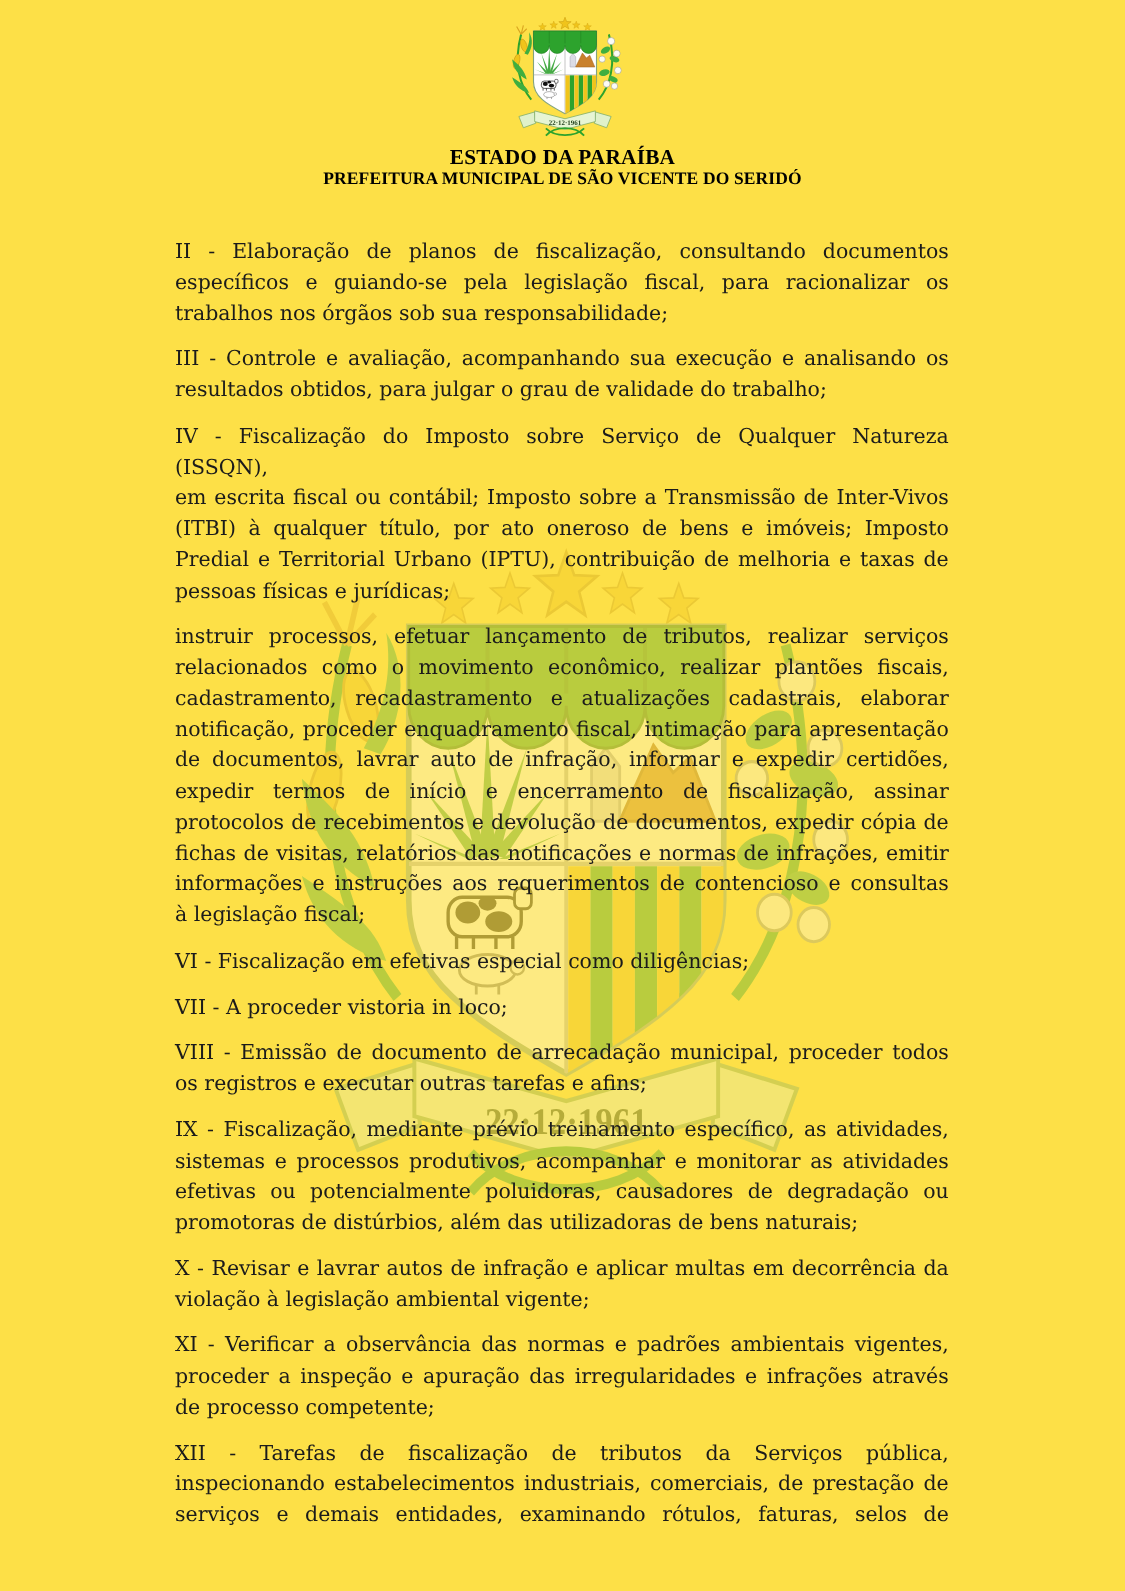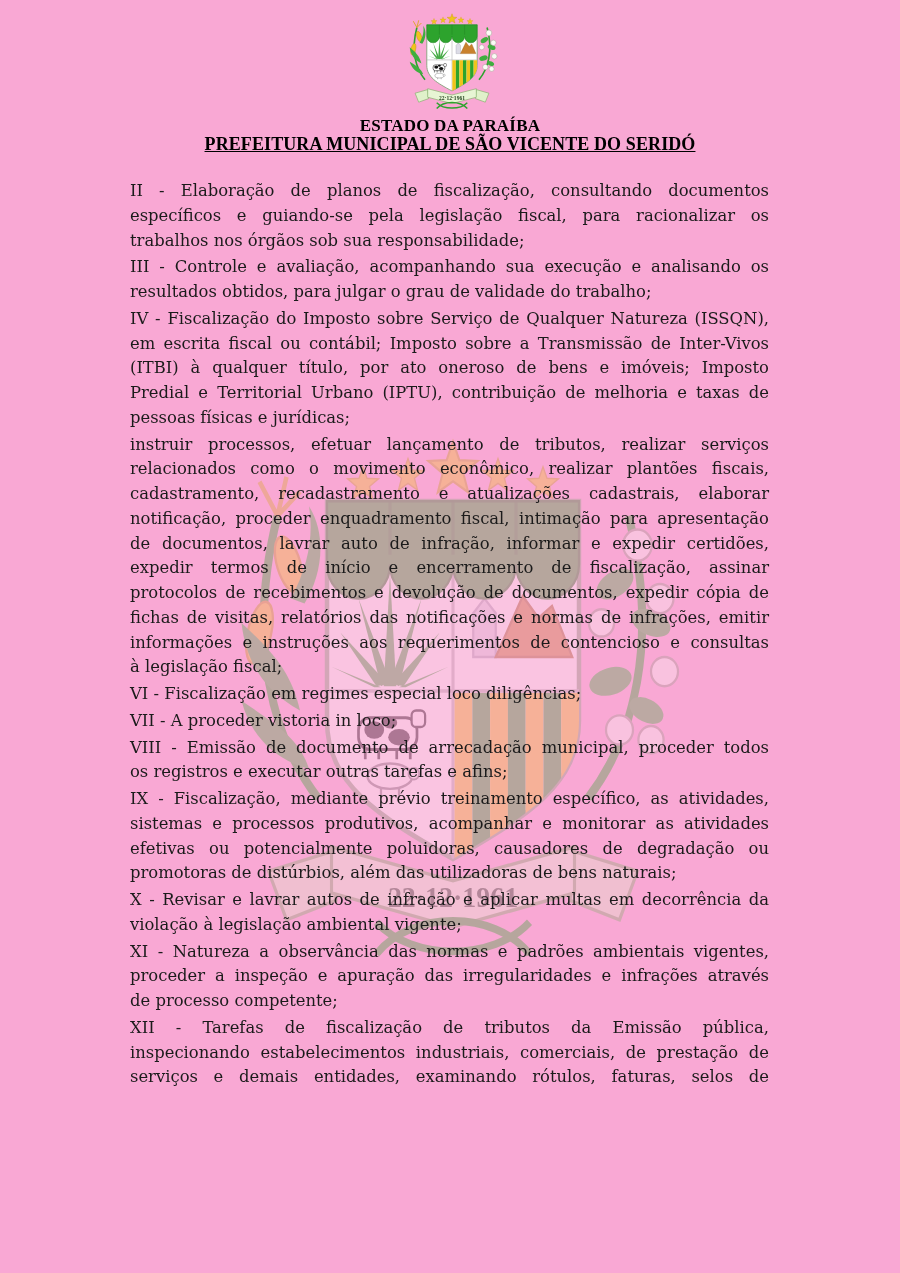--- a/index.html
+++ b/index.html
@@ -1,46 +1,46 @@
 <!DOCTYPE html>
 <html><head>
 <meta charset="utf-8">
 <style>
   html,body{margin:0;padding:0;}
   body{
     width:900px;height:1273px;position:relative;background:#ffffff;
     font-family:"DejaVu Serif",serif;overflow:hidden;
   }
-  .page{position:absolute;inset:0;background:#f9a8d4;}
+  .page{position:absolute;inset:0;background:#fde047;}
 
   
   .crest-logo{
     position:absolute;left:398px;top:13px;width:108px;height:101px;z-index:3;
   }
 
   
   .watermark{
     position:absolute;left:183px;top:438px;width:540px;height:545px;z-index:1;
   }
 
   
   .header-titles{
     position:absolute;top:116px;left:0;width:100%;text-align:center;z-index:3;
     font-family:"Liberation Serif",serif;font-weight:bold;color:#000;
   }
   .title-1{font-size:17px;line-height:19px;letter-spacing:0.2px;}
-  .title-2{font-size:18px;line-height:18px;letter-spacing:0.1px;text-decoration:underline;}
+  .title-2{font-size:14px;line-height:18px;letter-spacing:0.1px;}
 
   
   .doc-body{
     position:absolute;left:128px;top:177px;width:643px;z-index:2;
     font-family:"DejaVu Serif",serif;font-size:16.4px;line-height:24.75px;
     color:#1b1b1b;
   }
-  .paragraph{margin:2px;padding:0;}
+  .paragraph{margin:12px;padding:0;}
   .line{
     text-align:justify;
     text-align-last:justify;
     text-justify:inter-word;
     white-space:normal;
   }
   .line.final{text-align-last:left;}
 </style>
 </head>
 <body>
@@ -184,44 +184,44 @@
         <div class="line">cadastramento, recadastramento e atualizações cadastrais, elaborar</div>
         <div class="line">notificação, proceder enquadramento fiscal, intimação para apresentação</div>
         <div class="line">de documentos, lavrar auto de infração, informar e expedir certidões,</div>
         <div class="line">expedir termos de início e encerramento de fiscalização, assinar</div>
         <div class="line">protocolos de recebimentos e devolução de documentos, expedir cópia de</div>
         <div class="line">fichas de visitas, relatórios das notificações e normas de infrações, emitir</div>
         <div class="line">informações e instruções aos requerimentos de contencioso e consultas</div>
         <div class="line final">à legislação fiscal;</div>
       </div>
       <div class="paragraph">
-        <div class="line final">VI - Fiscalização em regimes especial loco diligências;</div>
+        <div class="line final">VI - Fiscalização em efetivas especial como diligências;</div>
       </div>
       <div class="paragraph">
         <div class="line final">VII - A proceder vistoria in loco;</div>
       </div>
       <div class="paragraph">
         <div class="line">VIII - Emissão de documento de arrecadação municipal, proceder todos</div>
         <div class="line final">os registros e executar outras tarefas e afins;</div>
       </div>
       <div class="paragraph">
         <div class="line">IX - Fiscalização, mediante prévio treinamento específico, as atividades,</div>
         <div class="line">sistemas e processos produtivos, acompanhar e monitorar as atividades</div>
         <div class="line">efetivas ou potencialmente poluidoras, causadores de degradação ou</div>
         <div class="line final">promotoras de distúrbios, além das utilizadoras de bens naturais;</div>
       </div>
       <div class="paragraph">
         <div class="line">X - Revisar e lavrar autos de infração e aplicar multas em decorrência da</div>
         <div class="line final">violação à legislação ambiental vigente;</div>
       </div>
       <div class="paragraph">
-        <div class="line">XI - Natureza a observância das normas e padrões ambientais vigentes,</div>
+        <div class="line">XI - Verificar a observância das normas e padrões ambientais vigentes,</div>
         <div class="line">proceder a inspeção e apuração das irregularidades e infrações através</div>
         <div class="line final">de processo competente;</div>
       </div>
       <div class="paragraph">
-        <div class="line">XII - Tarefas de fiscalização de tributos da Emissão pública,</div>
+        <div class="line">XII - Tarefas de fiscalização de tributos da Serviços pública,</div>
         <div class="line">inspecionando estabelecimentos industriais, comerciais, de prestação de</div>
         <div class="line">serviços e demais entidades, examinando rótulos, faturas, selos de</div>
       </div>
     </div>
 
 </div>
 
 </body></html>

